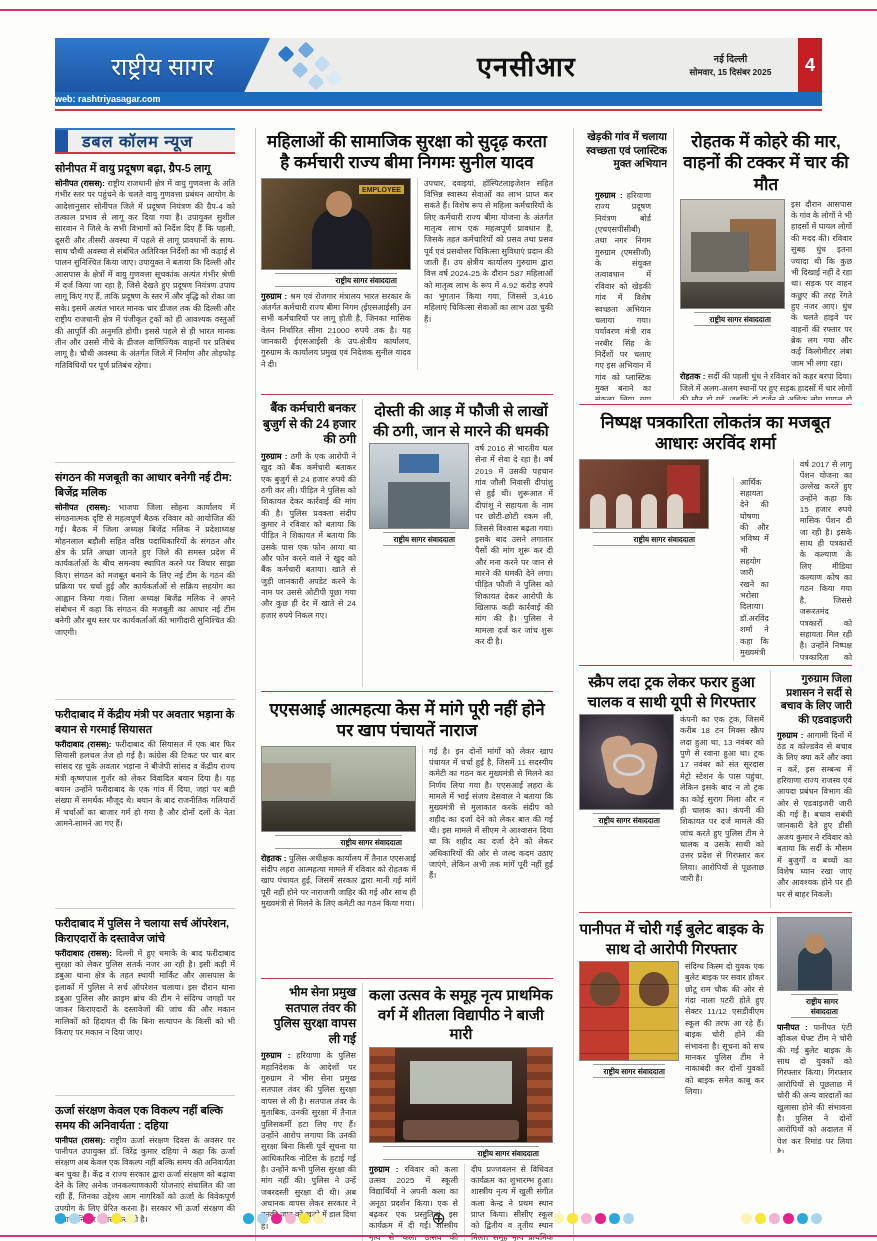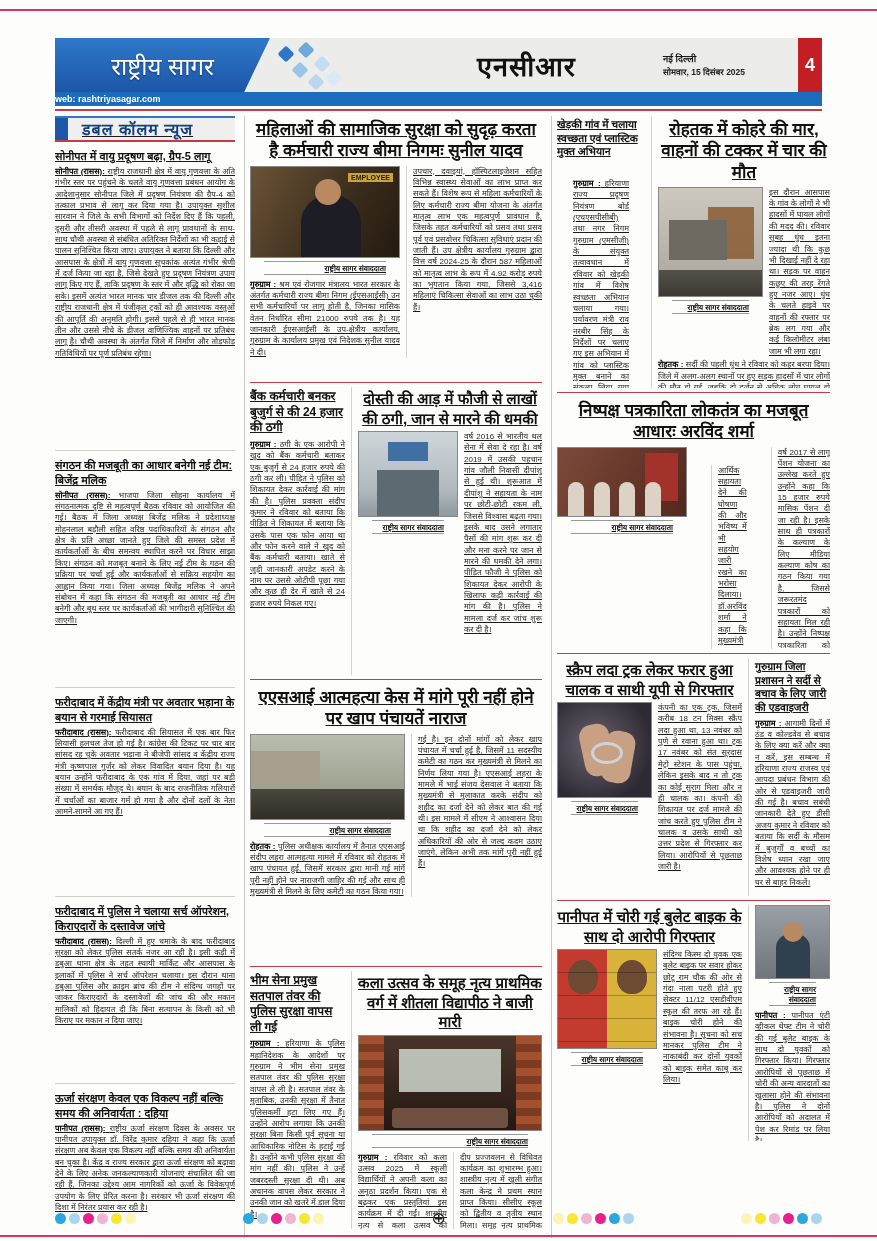--- a/index.html
+++ b/index.html
@@ -13,38 +13,38 @@
   .brand{position:relative;width:215px;background:linear-gradient(180deg,#2f78c9,#1c56a8);
          clip-path:polygon(0 0,100% 0,88% 100%,0 100%);display:flex;align-items:center;justify-content:center;}
   .brand span{color:#fff;font-size:24px;font-weight:normal;text-shadow:0 1px 2px rgba(0,0,0,.4);}
   .deco{position:relative;width:120px;}
   .deco i{position:absolute;width:12px;height:12px;transform:rotate(45deg);border-radius:2px;}
   .d1{left:10px;top:10px;background:#2f78c9;} .d2{left:30px;top:6px;background:#6ea8dd;}
   .d3{left:24px;top:26px;background:#9cc4e8;} .d4{left:46px;top:20px;background:#c4dcf2;}
   .d5{left:58px;top:34px;background:#d9e8f6;opacity:.9;} .d6{left:40px;top:38px;background:#bcd6ee;}
   .section-name{flex:1;display:flex;align-items:center;justify-content:center;}
   .section-name span{font-size:27px;font-weight:bold;letter-spacing:1px;color:#111;}
-  .mast-right{width:135px;display:flex;flex-direction:column;justify-content:center;line-height:1.45;}
+  .mast-right{width:135px;display:flex;flex-direction:column;align-items:center;justify-content:center;line-height:1.45;}
   .mast-city{font-size:9.5px;font-weight:bold;}
   .mast-date{font-size:8.5px;font-weight:bold;color:#222;}
   .pagebox{width:24px;background:#c41e25;display:flex;align-items:center;justify-content:center;}
   .pagebox span{color:#fff;font-size:18px;font-weight:bold;}
   .webstrip{position:absolute;top:92px;left:55px;width:767px;height:14px;background:#1c6cbd;}
   .webstrip span{display:block;text-align:left;padding-right:6px;color:#fff;font-size:9px;font-weight:bold;line-height:14px;}
   .mastrule{position:absolute;top:109px;left:55px;width:767px;height:2px;background:#c43b45;}
 
   
-  .content{position:absolute;top:116px;left:55px;width:767px;height:1074px;display:grid;
-           grid-template-columns:180px 298px 279px;column-gap:9px;text-decoration:underline;}
+  .content{position:absolute;top:128px;left:55px;width:767px;height:1074px;display:grid;
+           grid-template-columns:180px 298px 279px;column-gap:20px;}
   .colrule{border-left:1px solid #c9c9c4;padding-left:5px;}
 
   h1,h2,h3{margin:0;color:#111;font-family:"Liberation Sans","DejaVu Sans",sans-serif;}
   .head-xl{font-size:17px;line-height:1.25;font-weight:bold;text-align:center;padding:3px 0 4px;}
   .head-lg{font-size:15px;line-height:1.3;font-weight:bold;text-align:center;padding:2px 0 3px;}
-  .head-md{font-size:12px;line-height:1.3;font-weight:bold;text-align:left;padding:2px 0 3px;}
+  .head-md{font-size:12px;line-height:1.3;font-weight:bold;text-align:right;padding:2px 0 3px;}
   .head-sm{font-size:11px;line-height:1.35;font-weight:bold;text-align:left;padding:3px 0 2px;}
   .body-txt{font-size:8px;line-height:1.42;text-align:justify;color:#2a2a2a;}
   .body-txt b{color:#000;}
   .caption{font-size:7.5px;font-weight:bold;text-align:right;color:#111;
            border-top:1px solid #999;border-bottom:1px solid #999;padding:1px 0;margin:3px 14px 4px;}
   .rule-red{border:none;border-top:1px solid #c43b45;margin:4px 0;}
   .rule-gray{border:none;border-top:1px solid #cfcfc9;margin:4px 0;}
   .block{overflow:hidden;}
 
   

